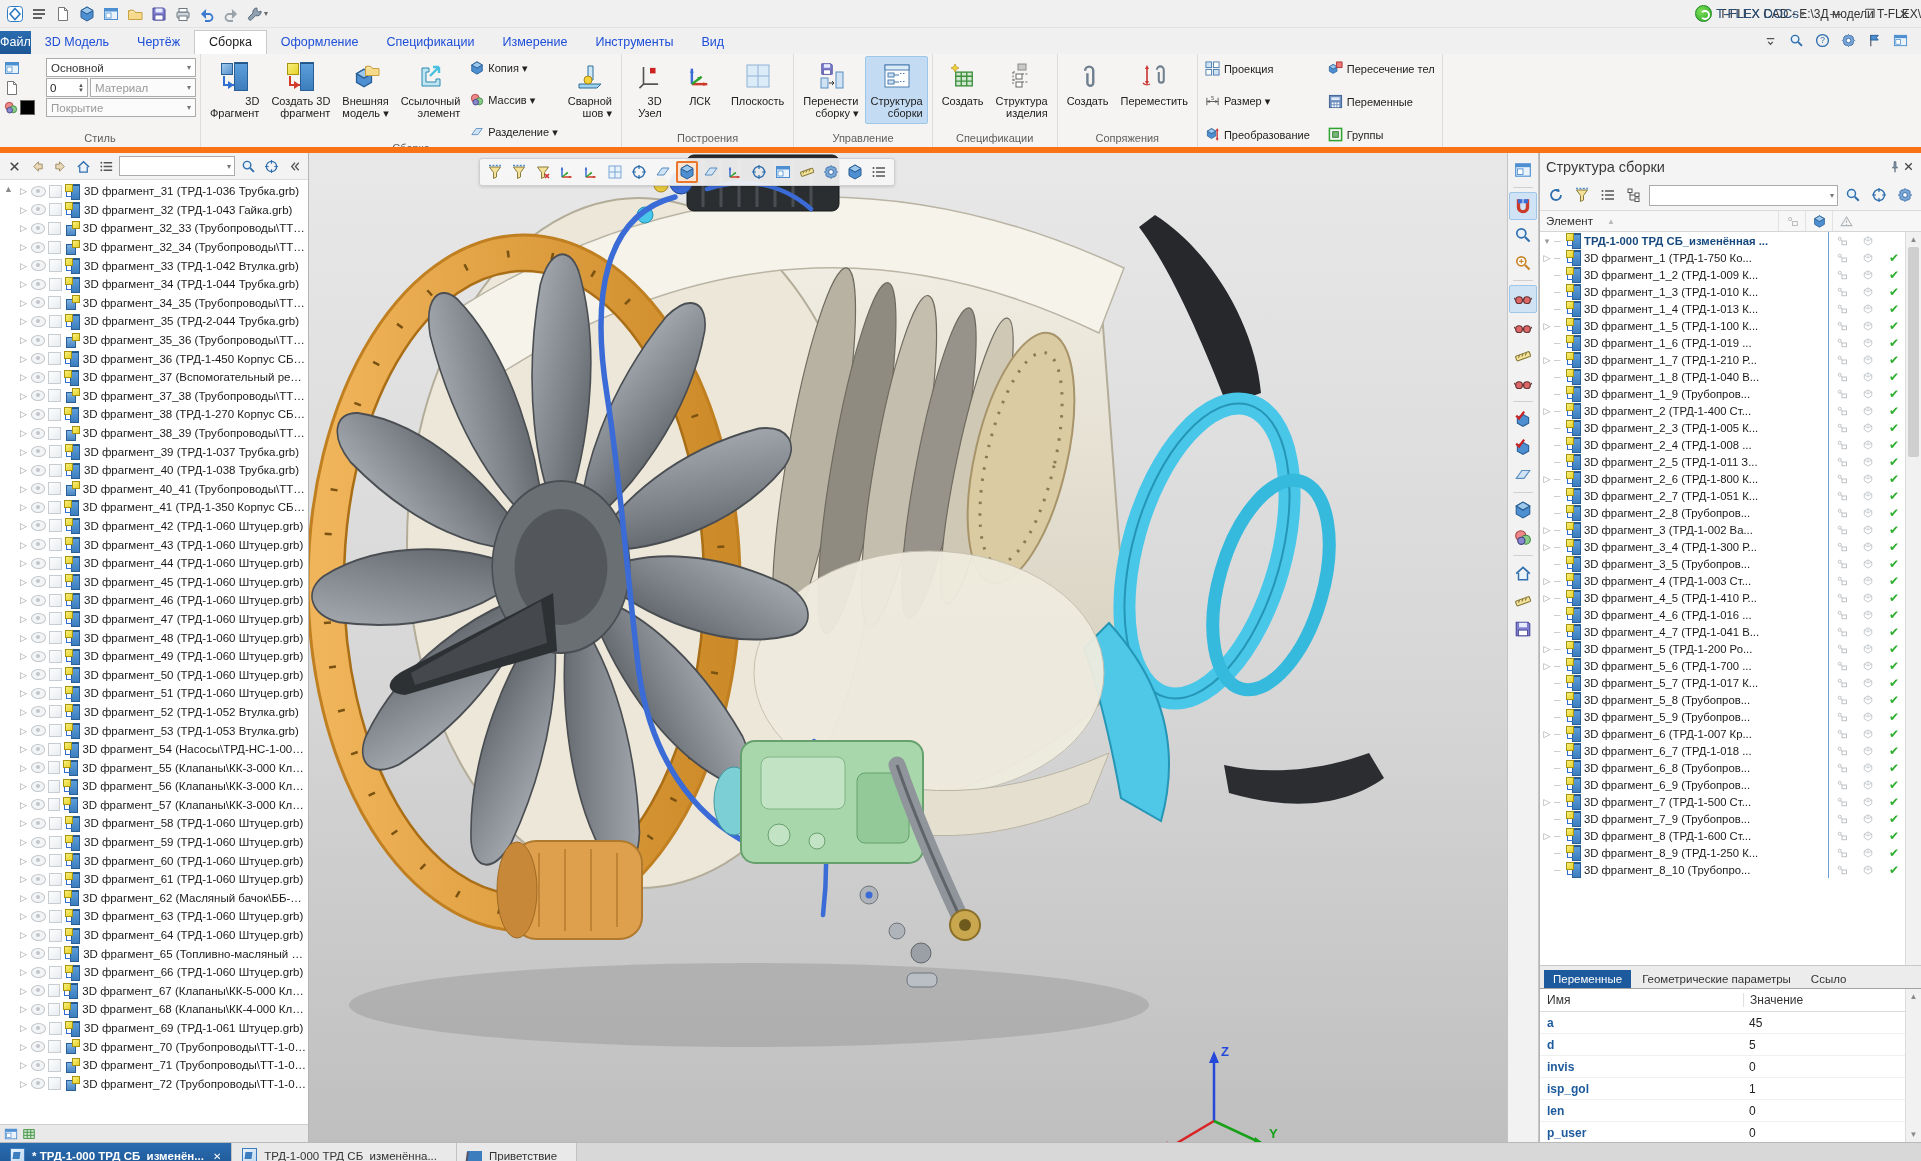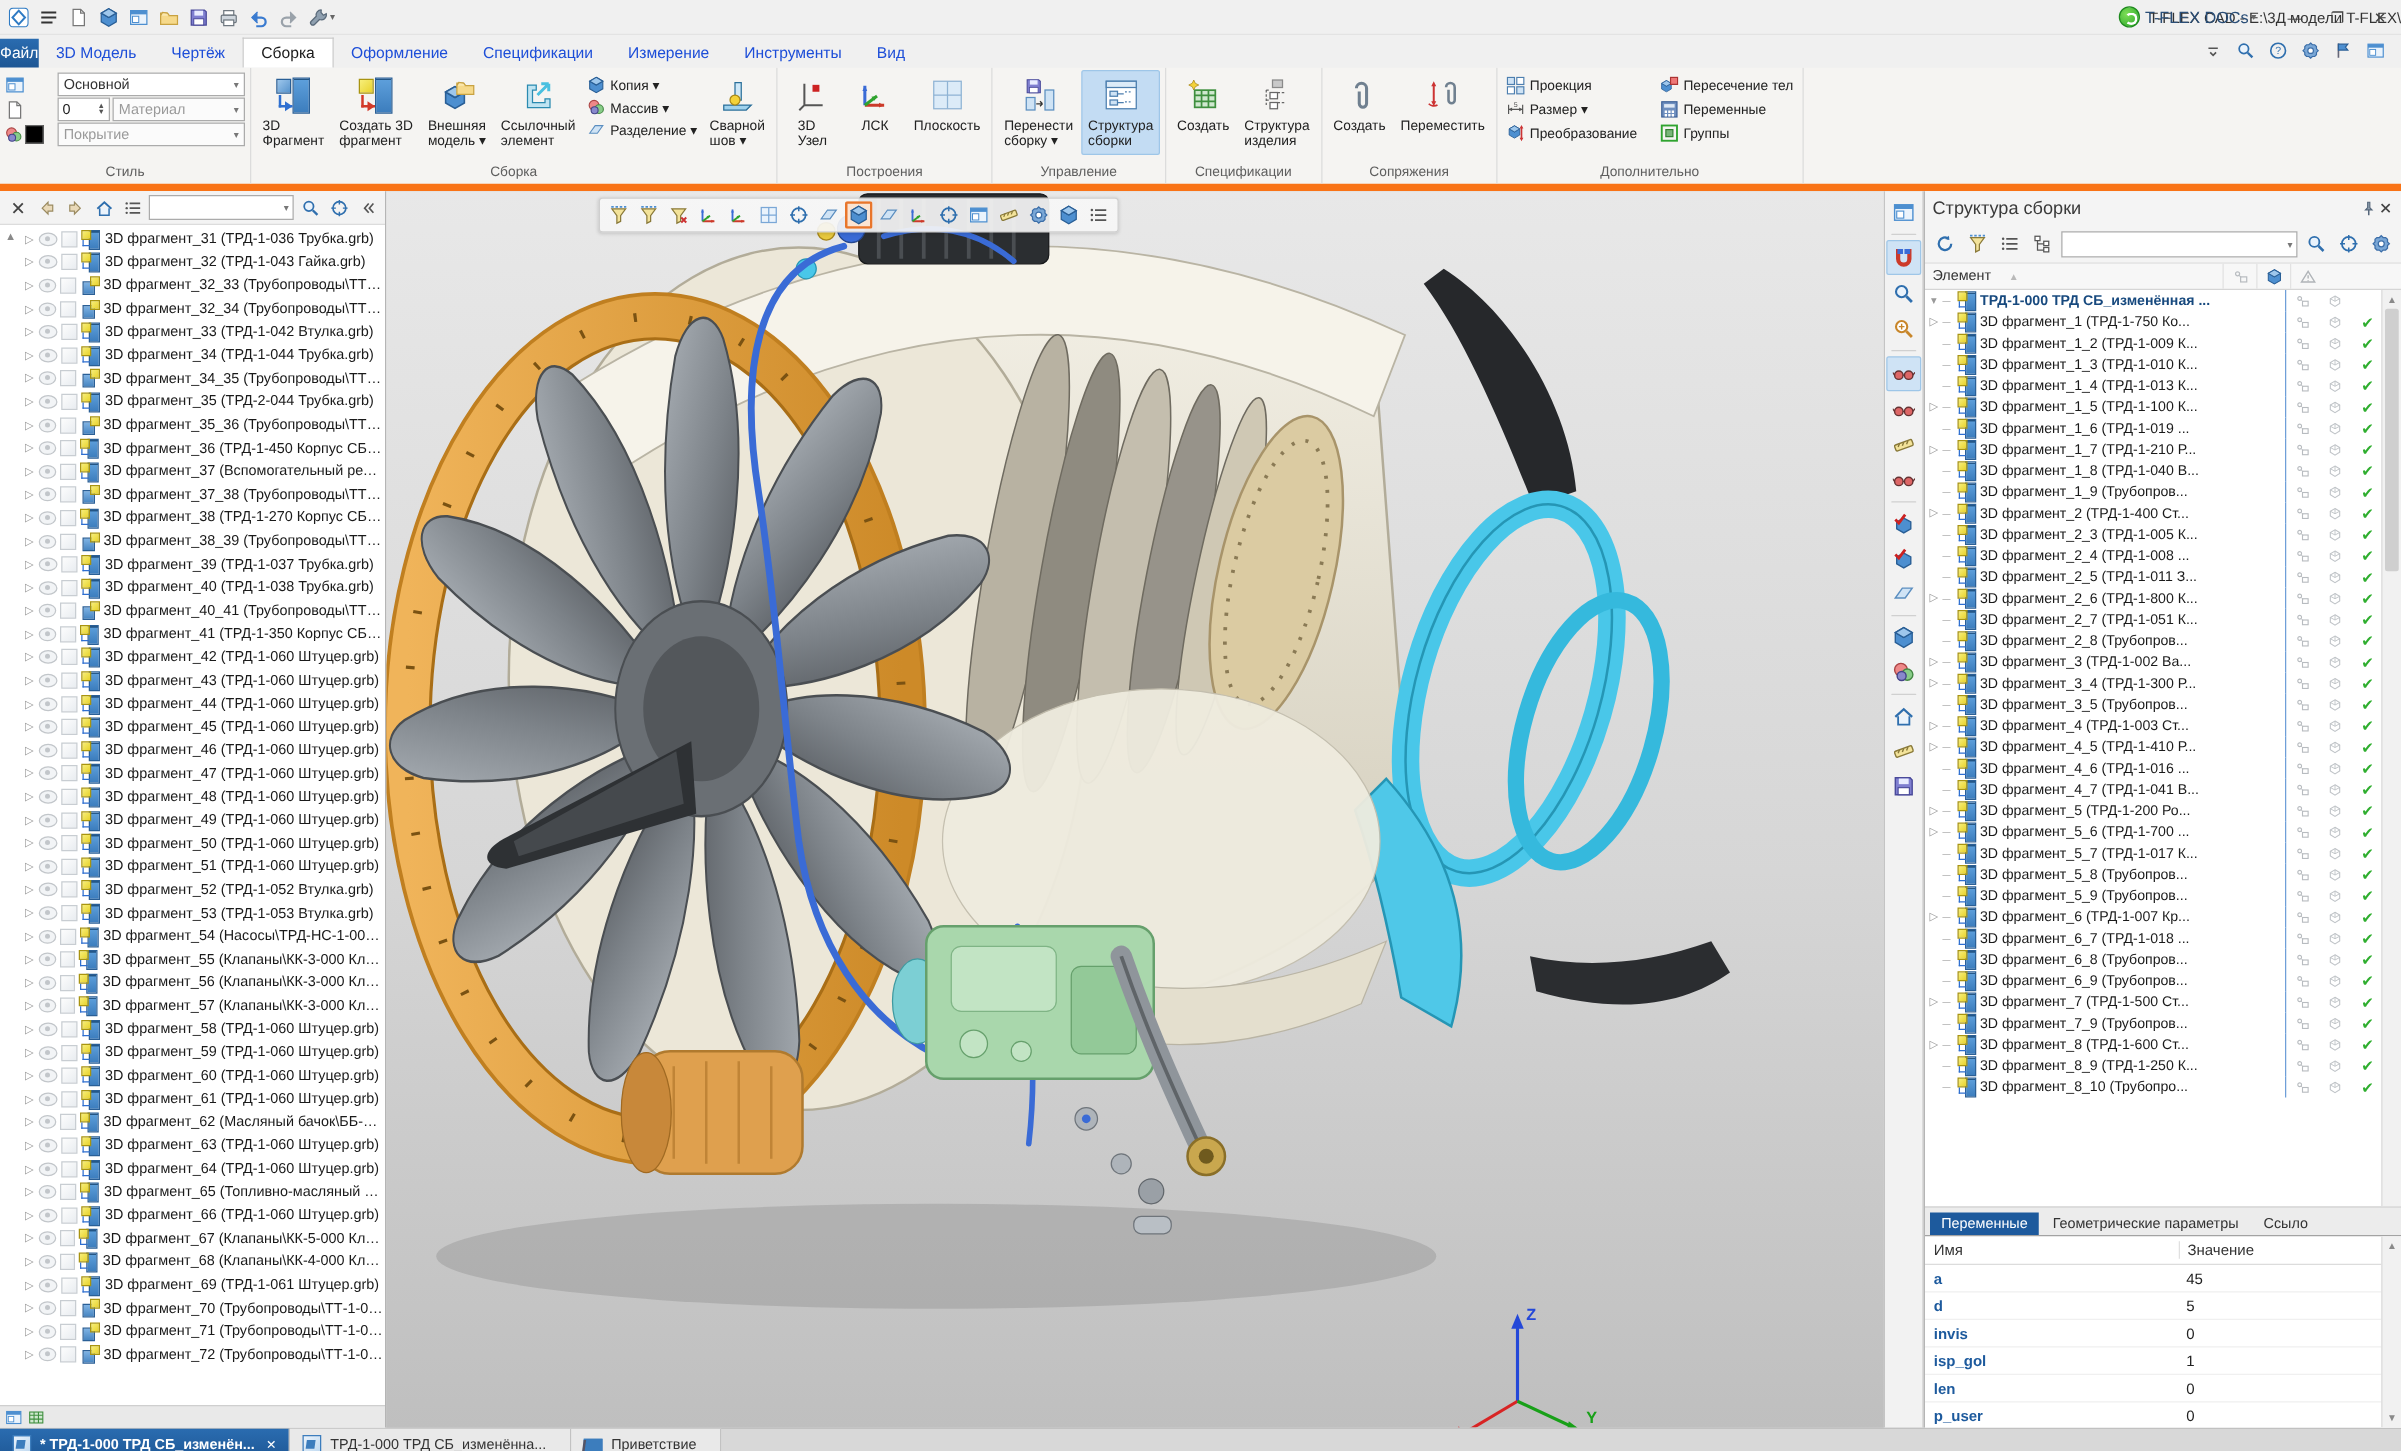--- a/index.html
+++ b/index.html
@@ -26,22 +26,22 @@
   .tabrow-icons{margin-left:auto;display:flex;align-items:center;gap:6px;padding:0 8px 3px}
   .tabrow-icons .tbic{width:20px;height:18px}
   
   #ribbon{height:93px;background:#f5f4f2;border-bottom:6px solid #f97316;display:flex;align-items:stretch;overflow:hidden}
   .rgroup{display:flex;flex-direction:column;border-right:1px solid #dcdcdc;padding:2px 4px 0}
   .rgroup-body{flex:1;display:flex;align-items:flex-start;gap:2px}
   .rgroup-caption{height:17px;text-align:center;font-size:11px;color:#5f5f5f;line-height:16px}
   .bigbtn{display:flex;flex-direction:column;align-items:center;justify-content:flex-start;padding:3px 5px;border-radius:2px;min-width:48px;height:68px;box-sizing:border-box}
   .bigbtn.active{background:#c3dcf3;border:1px solid #9ec6e8;padding:2px 4px}
   .bigbtn .bic{height:34px;display:flex;align-items:center;justify-content:center;margin-bottom:2px}
-  .rb-label{white-space:pre-line;text-align:left;font-size:11px;line-height:12px;color:#222}
-  .smallstack{display:flex;flex-direction:column;justify-content:flex-start;gap:2px;padding-top:4px}
+  .rb-label{white-space:pre-line;text-align:right;font-size:11px;line-height:12px;color:#222}
+  .smallstack{display:flex;flex-direction:column;justify-content:flex-start;gap:16px;padding-top:4px}
   .smallbtn{display:flex;align-items:center;gap:4px;font-size:11px;color:#222;padding:1px 3px;border-radius:2px}
   
   .stylegrp{display:grid;grid-template-columns:40px 150px;grid-auto-rows:19px;align-items:center;column-gap:2px;row-gap:1px;padding-top:2px}
   .combo{height:17px;border:1px solid #ababab;background:#fff;display:flex;align-items:center;padding:0 4px;font-size:11.5px;color:#333;position:relative}
   .combo.dis{color:#9a9a9a;background:#fbfbfb}
   .combo .cv{flex:1;overflow:hidden;white-space:nowrap}
   .combo .ca{font-size:8px;color:#777}
   .spin{width:34px;height:17px;border:1px solid #ababab;background:#fff;display:flex;align-items:center;padding:0 3px;font-size:11.5px}
   .spin .arr{margin-left:auto;display:flex;flex-direction:column;font-size:6px;color:#555;line-height:5px}
   .sgicons{display:flex;align-items:center;gap:2px;justify-content:flex-start}

